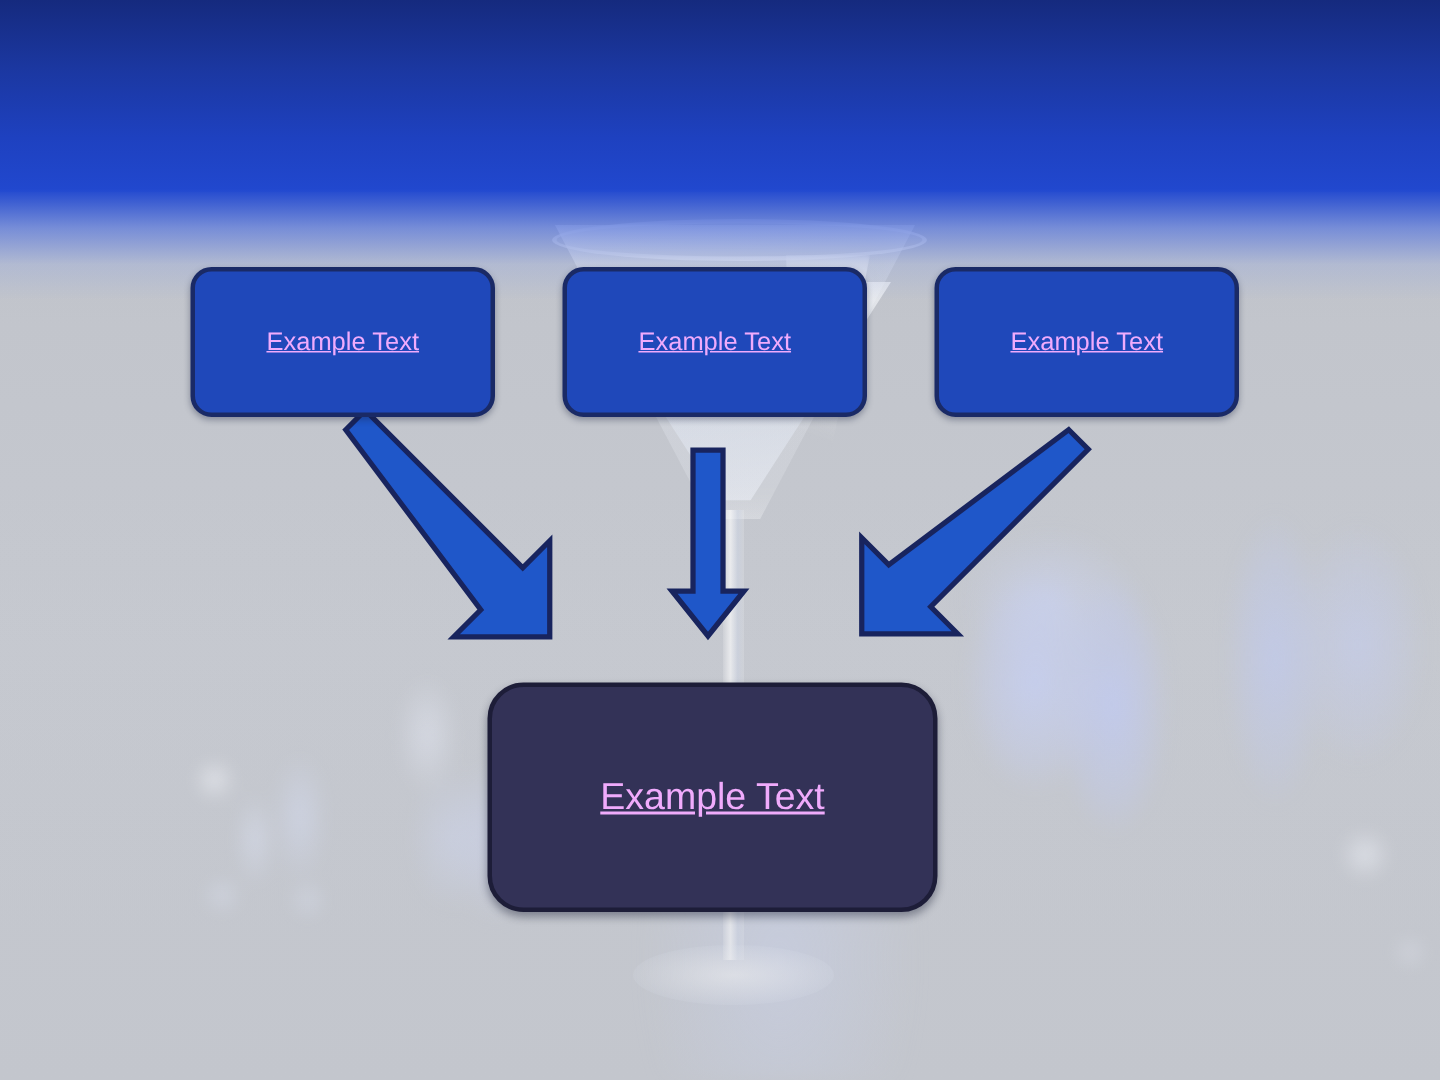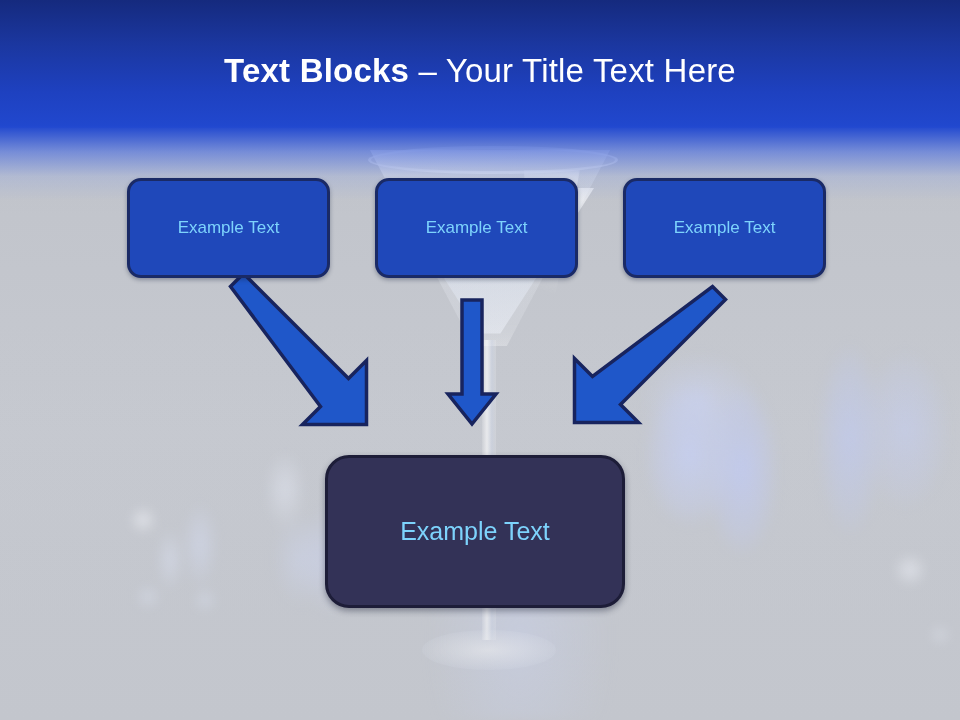--- a/index.html
+++ b/index.html
@@ -140,22 +140,23 @@
   .slide-title .t-strong { font-weight: bold; }
   .slide-title .t-light  { font-weight: normal; }
 
   
   .box {
     position: absolute;
     box-sizing: border-box;
     display: flex;
     align-items: center;
     justify-content: center;
-    color: #7dd3fc;
+    color: #f0abfc;
     text-align: center;
+    text-decoration: underline;
   }
   .box-top {
     width: 203px;
     height: 100px;
     top: 178px;
     background: #1f48ba;
     border: 3px solid #1a2a66;
     border-radius: 14px;
     font-size: 17px;
     box-shadow: 0 2px 4px rgba(20,28,60,0.35);
@@ -203,23 +204,20 @@
     <div class="glass-liquid"></div>
     <div class="glass-rim"></div>
     <div class="glass-hi"></div>
     <div class="glass-stem"></div>
     <div class="glass-foot"></div>
   </div>
   <div class="bg-veil"></div>
 
   <div class="header-band"></div>
   <div class="header-fade"></div>
-  <div class="slide-title">
-    <span class="t-strong">Text Blocks</span><span class="t-light"> – </span><span class="t-light">Your Title Text Here</span>
-  </div>
 
   <svg class="arrow-svg" viewBox="0 0 960 720">
 
     <polygon class="arrow-shape" points="230.5,286.5 243.5,273.5 348.5,378.5 366.5,360.5 366.5,424.5 302.5,424.5 320.5,406.5"></polygon>
 
     <polygon class="arrow-shape" points="462,300 482,300 482,394 496,394 472,424 448,394 462,394"></polygon>
 
     <polygon class="arrow-shape" points="712.5,286.5 725.5,299.5 620.5,404.5 638.5,422.5 574.5,422.5 574.5,358.5 592.5,376.5"></polygon>
   </svg>
 

